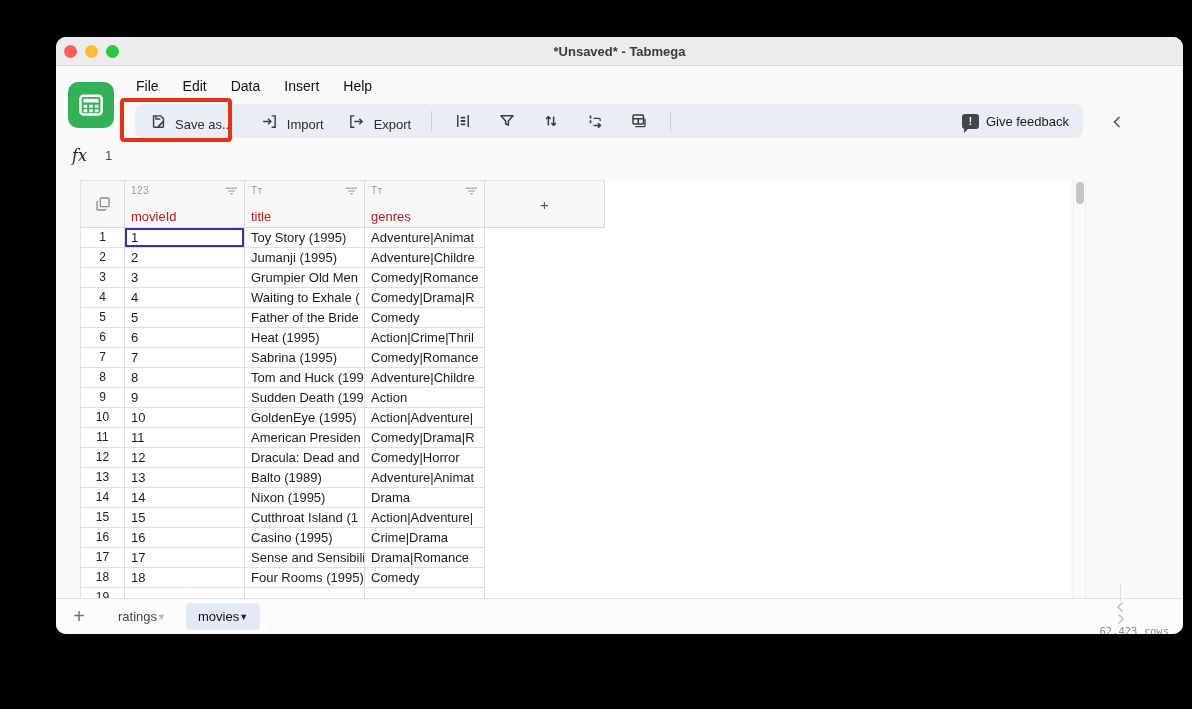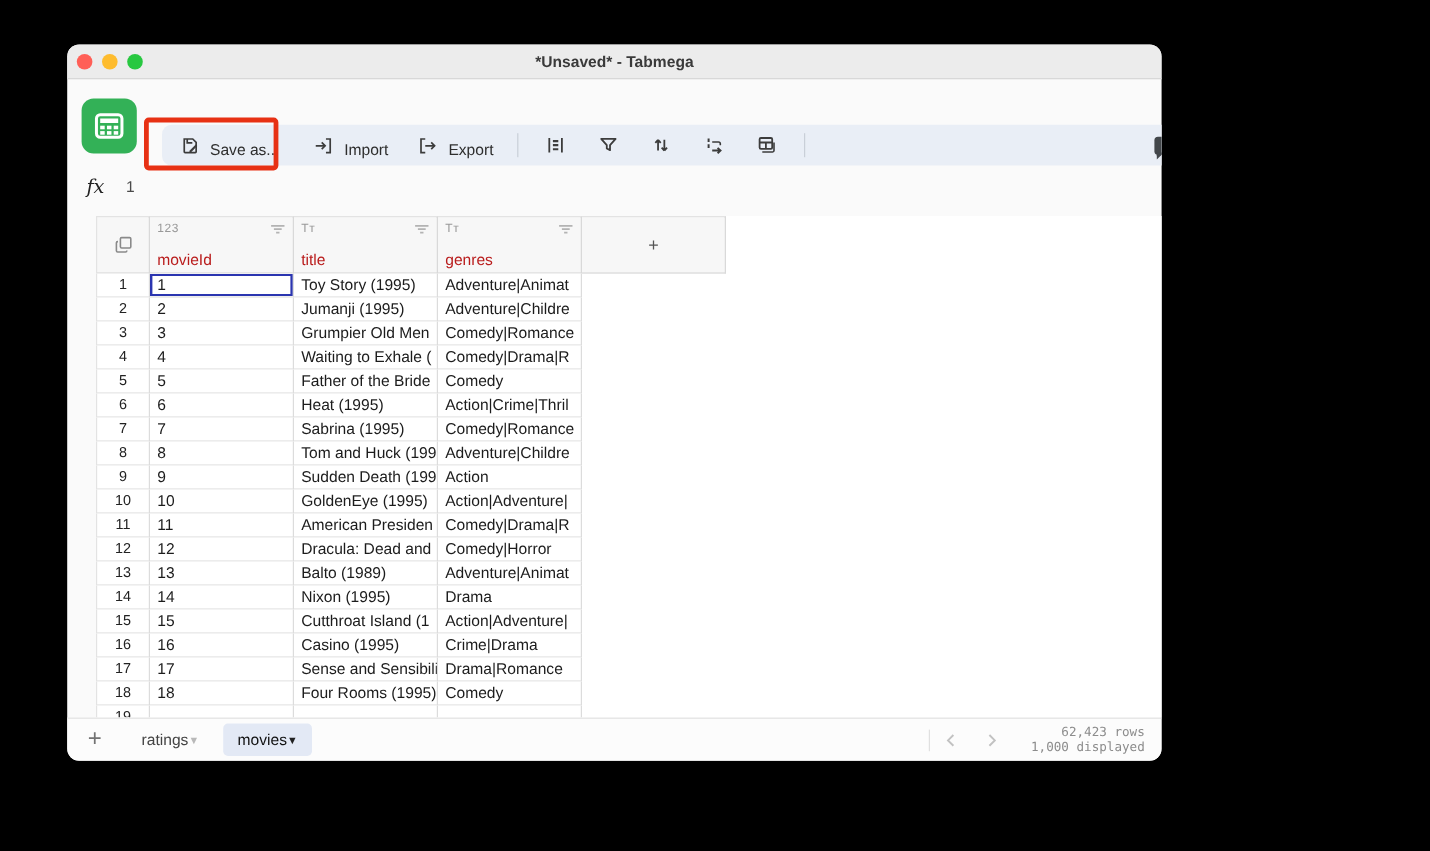--- a/index.html
+++ b/index.html
@@ -1,18 +1,18 @@
 <!DOCTYPE html>
 <html style="--accent-red: #e73114; --toolbar-bg: #e9eef6; --selected-border: #2b35b0; --tab-active-bg: #e3e9f5; --logo-green: #33b157; --titlebar-bg: #ececec; --light-red: #ff5f57; --light-yellow: #febc2e; --light-green: #28c840;"><head>
 <meta charset="utf-8">
 <style>
   * { margin:0; padding:0; box-sizing:border-box; }
   html,body { width:1192px; height:709px; background:#000; font-family:"Liberation Sans", sans-serif; overflow:hidden; }
 
-  .window { position:absolute; left:56px; top:37px; width:912px; height:597px;
+  .window { position:absolute; left:56px; top:37px; width:1127px; height:597px;
     background:#fafafa; border-radius:10px; overflow:hidden; }
 
   
   .titlebar { position:absolute; left:0; top:0; width:100%; height:29px;
     background:var(--titlebar-bg,#ececec); border-bottom:1px solid #d8d8d8; }
   .lights { position:absolute; left:8px; top:8px; display:flex; gap:8px; }
   .light { width:13px; height:13px; border-radius:50%; }
   .light.red{ background:var(--light-red,#ff5f57);} .light.yellow{background:var(--light-yellow,#febc2e);} .light.green{background:var(--light-green,#28c840);}
   .win-title { position:absolute; left:0; right:0; top:0; height:29px; line-height:29px;
     text-align:center; font-size:13px; font-weight:bold; color:#3a3a3a; }
@@ -73,21 +73,21 @@
   
   .sheetbar { position:absolute; left:0; top:561px; width:100%; height:36px;
     background:#fcfcfc; border-top:1px solid #e2e2e2; display:flex; align-items:center; z-index:5; }
   .add-sheet { width:22px; margin-left:12px; font-size:20px; font-weight:300; color:#737373; text-align:center; }
   .tab { display:flex; align-items:center; gap:0; font-size:13px; padding:6px 12px; border-radius:4px;justify-content:flex-end; }
   .tab.inactive { color:#444; margin-left:16px; }
   .tab.inactive .caret { color:#b9b9b9; }
   .tab.active { background:var(--tab-active-bg,#e3e9f5); color:#111; font-weight:normal; margin-left:8px; }
   .tab.active .caret { color:#222; }
   .caret { font-size:9px; }
-  .status-group { margin-left:auto; display:flex; align-items:center; }
+  .status-group { margin-left:auto; display:flex; align-items:center;flex-direction:column; }
   .bar-sep { width:1px; height:18px; background:#e0e0e0; }
   .pg-chevron { width:34px; display:flex; justify-content:center; color:#c2c2c2; }
   .status-text { text-align:right; font-family:"DejaVu Sans Mono", monospace; font-size:10.5px;
     line-height:13px; color:#8c8c8c; margin:0 14px 0 16px; }
 </style>
 </head>
 <body>
 
 <div class="window">
 
@@ -106,20 +106,27 @@
       <rect x="6" y="7" width="12" height="3" fill="#fff"></rect>
       <rect x="6" y="11.8" width="3" height="2.4" fill="#fff"></rect>
         <rect x="10.5" y="11.8" width="3" height="2.4" fill="#fff"></rect>
         <rect x="15" y="11.8" width="3" height="2.4" fill="#fff"></rect>
       <rect x="6" y="15.4" width="3" height="2.4" fill="#fff"></rect>
         <rect x="10.5" y="15.4" width="3" height="2.4" fill="#fff"></rect>
         <rect x="15" y="15.4" width="3" height="2.4" fill="#fff"></rect>
     </svg>
   </div>
 
+  <div class="menubar">
+    <div class="menu-item">File</div>
+    <div class="menu-item">Edit</div>
+    <div class="menu-item">Data</div>
+    <div class="menu-item">Insert</div>
+    <div class="menu-item">Help</div>
+  </div>
 
   <div class="toolbar">
     <div class="tb-btn">
       <span class="tb-icon">
         <svg width="17" height="17" viewBox="0 0 24 24" fill="none" stroke="#3c3c3c" stroke-width="2">
           <path d="M5 4 h10 l4 4 v11 a1 1 0 0 1 -1 1 H6 a1 1 0 0 1 -1 -1 Z"></path>
           <path d="M8.5 4 v4.5 h6"></path>
           <path d="M11.5 17.5 L18.5 10.5 l1.8 1.8 L13.3 19.3 l-2.5 .7 Z" fill="#3c3c3c" stroke="none"></path>
         </svg>
       </span>

